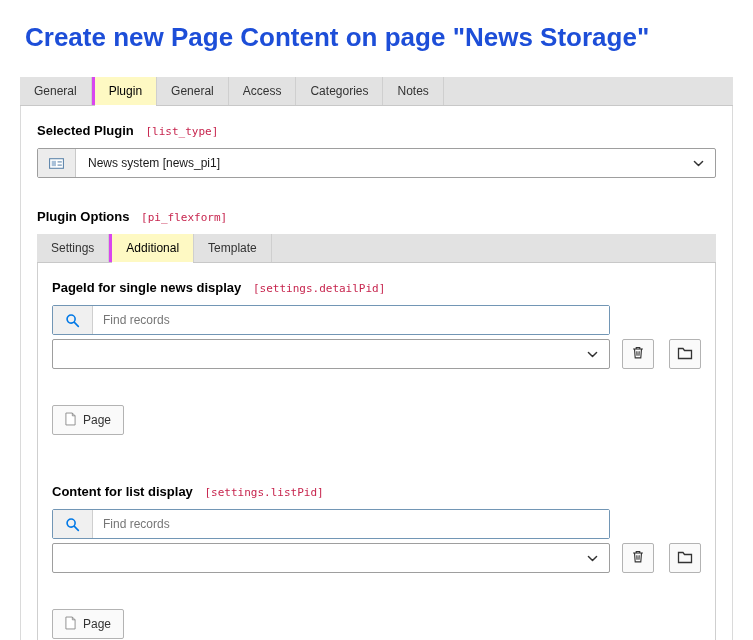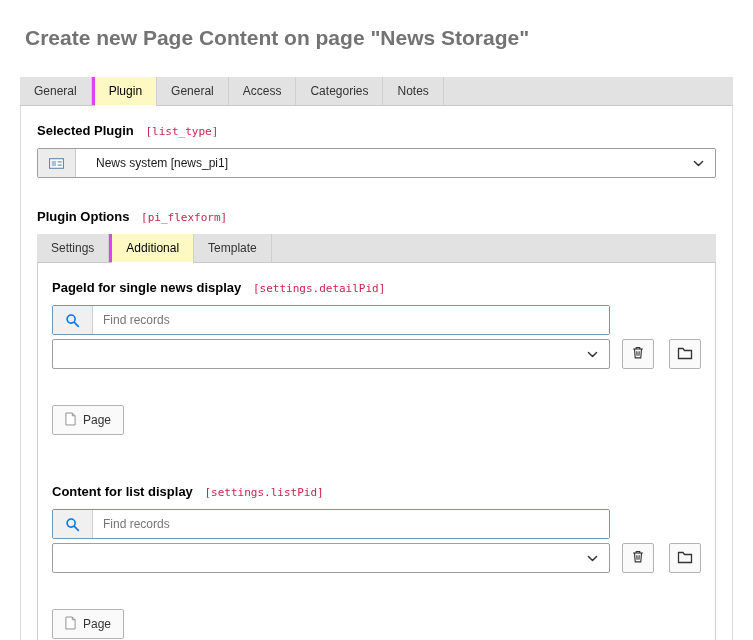--- a/index.html
+++ b/index.html
@@ -8,24 +8,24 @@
     font-family: "Liberation Sans", sans-serif;
     color: #1a1a1a;
     width: 753px;
     height: 640px;
     overflow: hidden;
   }
   .screen { position: relative; width: 753px; height: 640px; }
 
   h1.page-title {
     margin: 26px 12px 0 25px;
-    font-size: 21px;
+    font-size: 26px;
     line-height: 23px;
     font-weight: bold;
-    color: #737373;
+    color: #1d4ed8;
   }
 
   
   .tabbar {
     display: flex;
     background: #e2e2e2;
     border-bottom: 1px solid #c8c8c8;
   }
   .main-tabs { margin: 28px 0 0 20px; width: 713px; }
   .tab {
@@ -87,21 +87,21 @@
     background: #ececec;
     border-right: 1px solid #c9c9c9;
     display: flex;
     align-items: center;
     justify-content: center;
   }
   .plugin-select-group .value {
     flex: 1;
     display: flex;
     align-items: center;
-    padding-left: 20px;
+    padding-left: 12px;
     font-size: 12px;
     color: #1a1a1a;
   }
   .chev {
     display: flex;
     align-items: center;
     justify-content: center;
     padding: 0 10px;
   }
 

